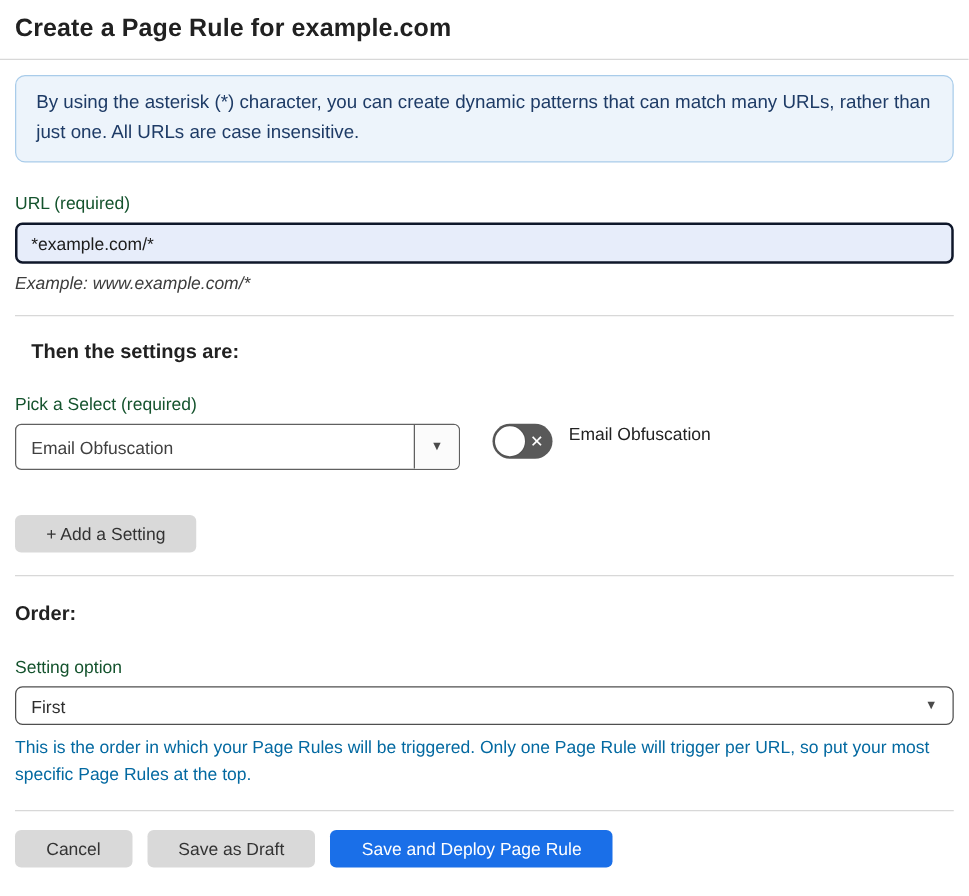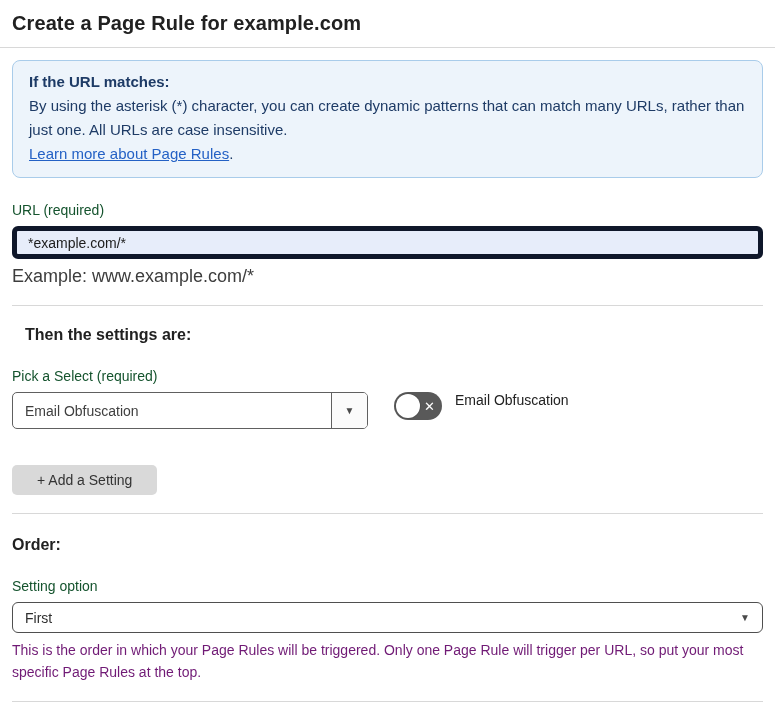--- a/index.html
+++ b/index.html
@@ -57,32 +57,33 @@
     display:block;
     margin-top:24px;
     margin-bottom:8px;
     font-size:14px;
     color:#14532d;
   }
   .url-input{
     width:100%;
     height:33px;
     background:var(--input-bg);
-    border:5px solid #0f172a;
+    border:2px solid #0f172a;
     border-radius:6px;
     padding:0 11px;
     font-size:14px;
     color:#1c1c1c;
     font-family:"Liberation Sans","DejaVu Sans",sans-serif;
     outline:none;
   }
   .helper-text{
     margin-top:7px;
-    font-size:18px;
+    font-size:14px;
     color:#3d3d3d;
+    font-style:italic;
   }
   .section-heading{
     font-size:16px;
     font-weight:bold;
     color:#212121;
   }
   .mt-18{margin-top:18px;}
   .mt-20{margin-top:20px;margin-left:13px;}
   .mt-22{margin-top:22px;}
   .settings-row{
@@ -185,43 +186,41 @@
     margin-top:8px;
   }
   .order-select .select-value{
     font-size:14px;
     color:#2e2e2e;
   }
   .order-help{
     margin-top:6px;
     font-size:14px;
     line-height:22px;
-    color:#701a75;
+    color:#0369a1;
     max-width:751px;
   }
   .footer-row{
     margin-top:15px;
     display:flex;
     gap:12px;
     align-items:center;
   }
 </style>
 </head>
 <body>
 
 
 
 <h1 class="page-title">Create a Page Rule for example.com</h1>
 
 <hr class="divider full-bleed">
 
 <div class="info-box">
-  <div class="info-heading">If the URL matches:</div>
   <div>By using the asterisk (*) character, you can create dynamic patterns that can match many URLs, rather than just one. All URLs are case insensitive.</div>
-  <div><a class="info-link">Learn more about Page Rules</a><span>.</span></div>
 </div>
 
 <label class="field-label">URL (required)</label>
 <input class="url-input" type="text" value="*example.com/*" style="">
 <div class="helper-text">Example: www.example.com/*</div>
 
 <hr class="divider mt-18">
 
 <h2 class="section-heading mt-20">Then the settings are:</h2>
 

